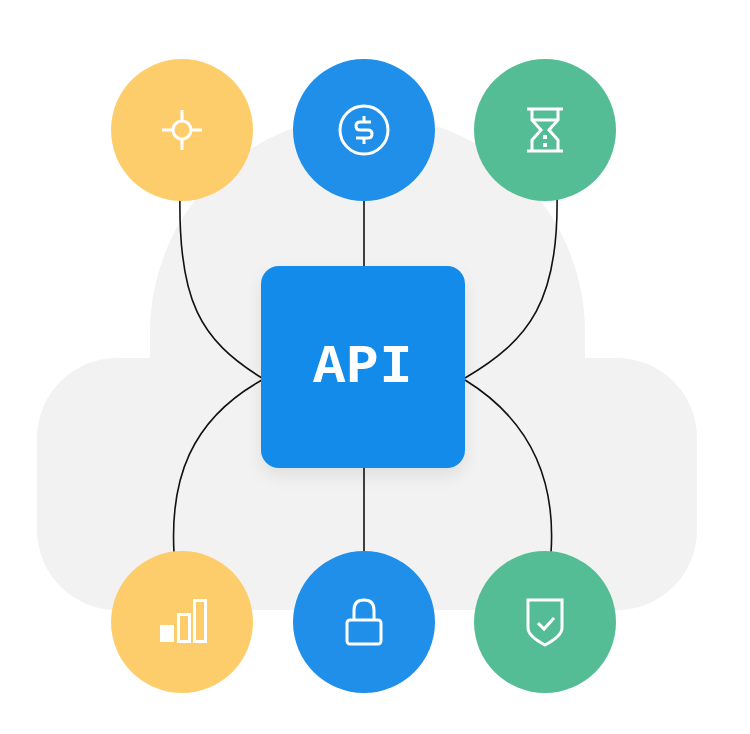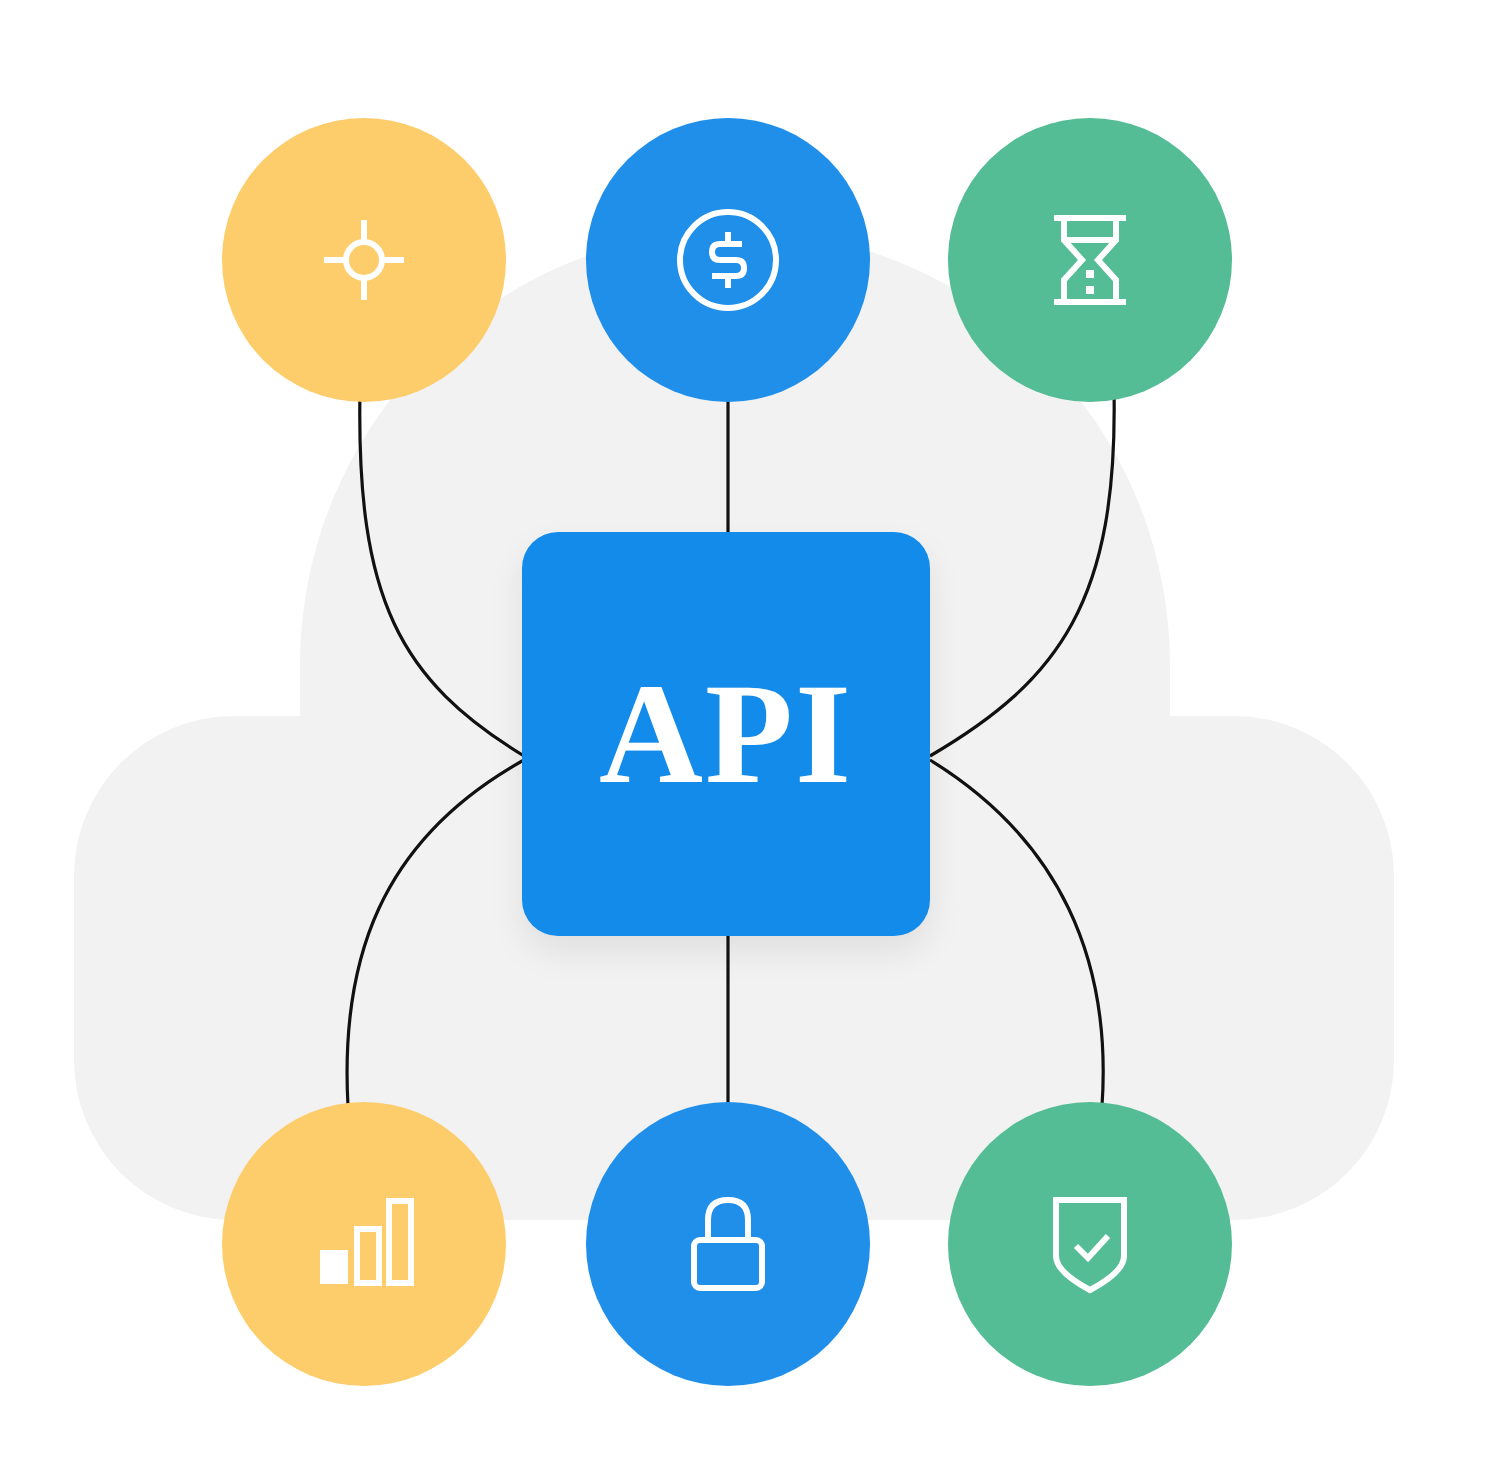--- a/index.html
+++ b/index.html
@@ -5,21 +5,21 @@
   html, body { margin:0; padding:0; background:#ffffff; }
   body { width:750px; height:734px; position:relative; overflow:hidden; font-family:"Liberation Sans", sans-serif; }
   .card { position:absolute; left:0; top:0; width:750px; height:734px; background:#ffffff; border-radius:24px; overflow:hidden; }
   .cloud { position:absolute; background:#f2f2f2; }
   .cloud-top { left:150px; top:115px; width:435px; height:470px; border-radius:218px 218px 40px 40px; }
   .cloud-bottom { left:37px; top:358px; width:660px; height:252px; border-radius:80px; }
   svg.links { position:absolute; left:0; top:0; width:750px; height:734px; }
   .node { position:absolute; width:142px; height:142px; border-radius:50%; display:flex; align-items:center; justify-content:center; }
   .node svg { width:56px; height:56px; }
   .api-box { position:absolute; left:261px; top:266px; width:204px; height:202px; border-radius:18px; display:flex; align-items:center; justify-content:center; box-shadow: 0 8px 18px rgba(0,0,0,0.08); }
-  .api-label { color:#ffffff; font-weight:bold; font-size:72px; letter-spacing:1px; font-family:Liberation Serif, serif; }
+  .api-label { color:#ffffff; font-weight:bold; font-size:54px; letter-spacing:1px; font-family:Liberation Mono, monospace; }
 </style>
 </head>
 <body>
 
 <div class="card">
   <div class="cloud cloud-top"></div>
   <div class="cloud cloud-bottom"></div>
 
   <svg class="links" viewBox="0 0 750 734">
     <g fill="none" stroke="#111111" stroke-width="1.6">

